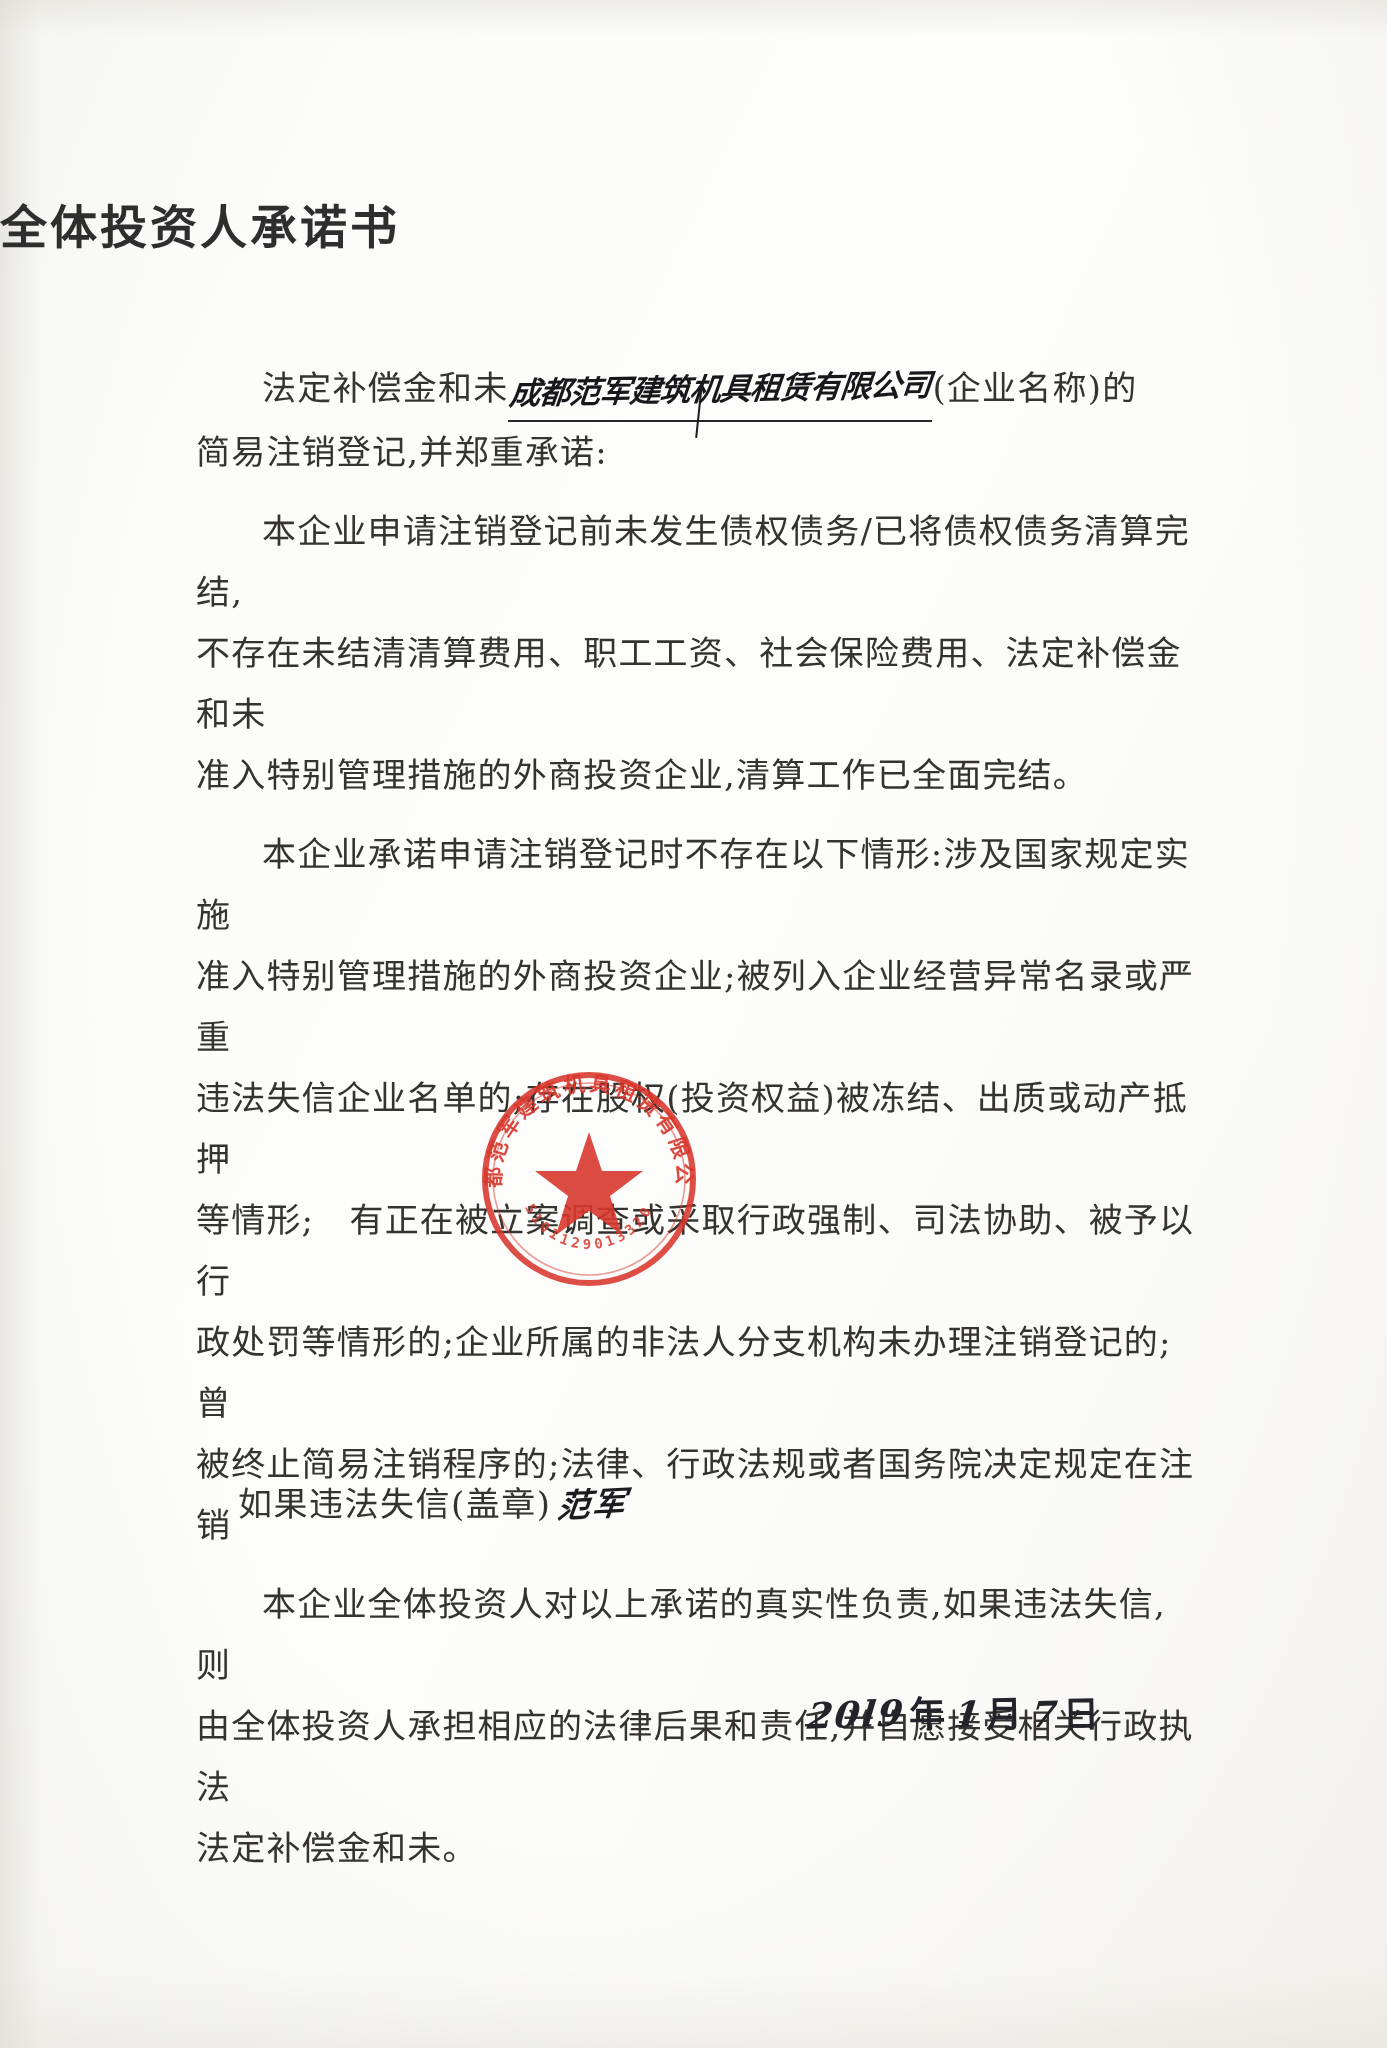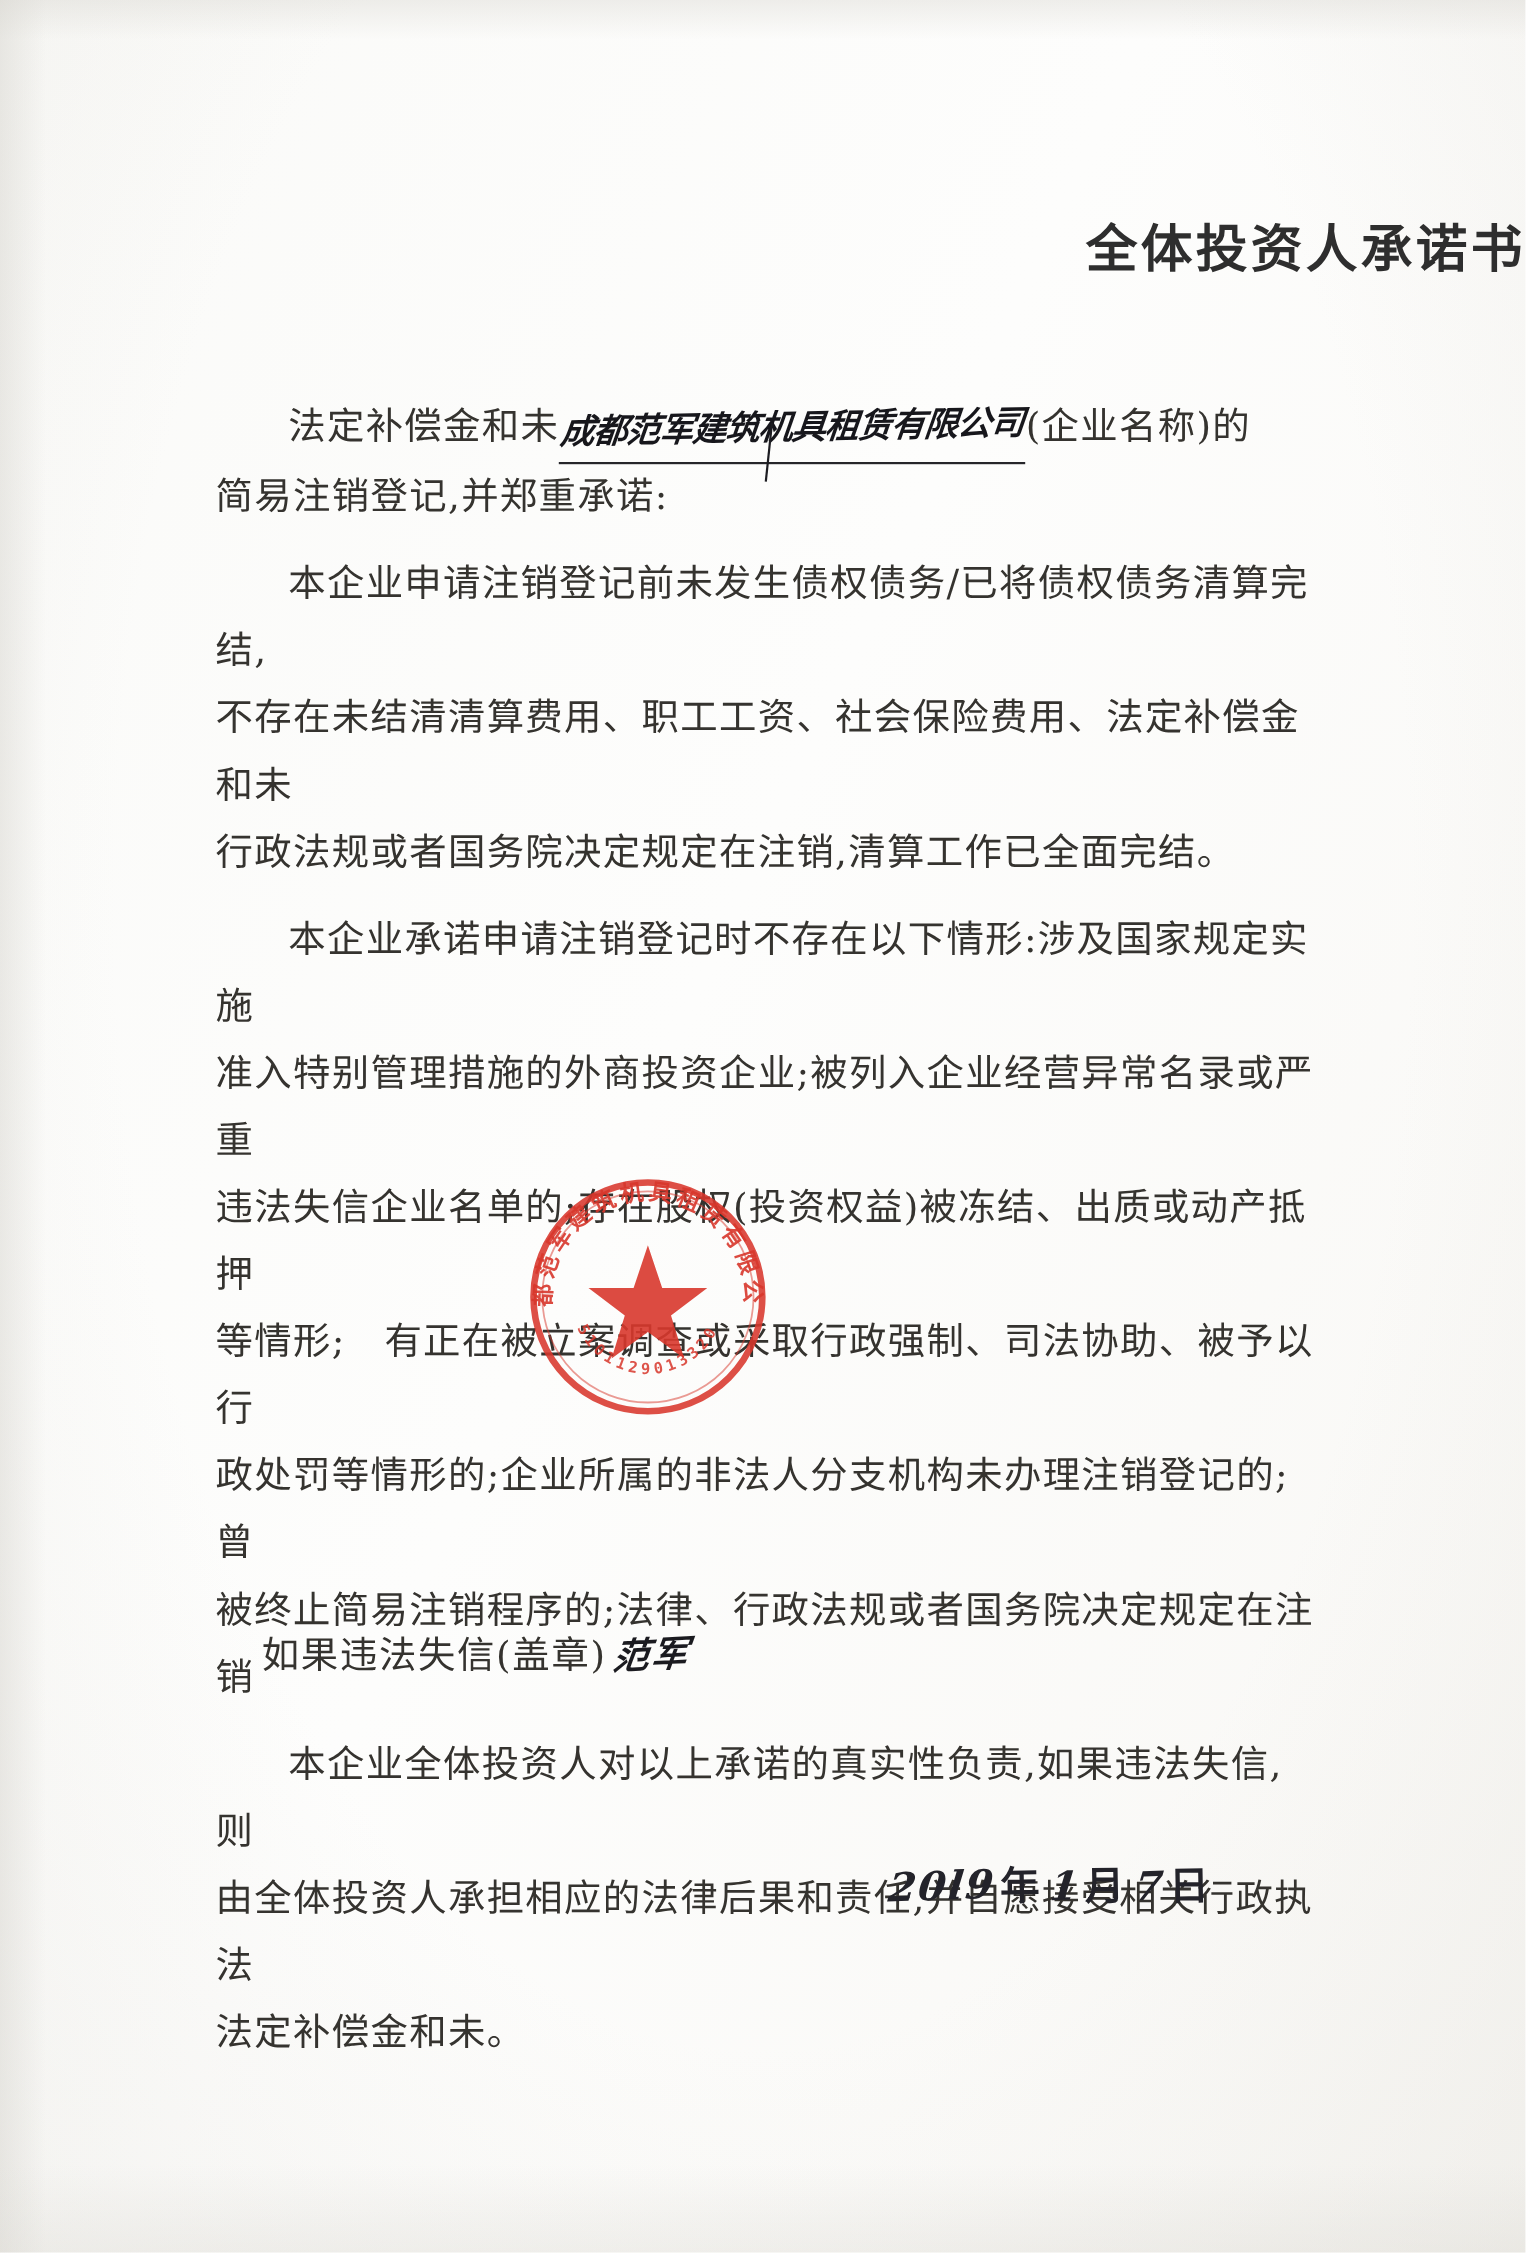--- a/index.html
+++ b/index.html
@@ -46,21 +46,21 @@
     background: linear-gradient(to top, rgba(221,219,213,0.35), rgba(255,255,255,0));
     pointer-events: none;
   }
 
   
   #doc-title {
     position: absolute;
     top: 168px;
     left: 0;
     width: 100%;
-    text-align: right;
+    text-align: left;
     font-family: "DejaVu Sans", "Liberation Sans", sans-serif;
     font-size: 47px;
     font-weight: 700;
     letter-spacing: 3px;
     color: #2e2e2e;
     line-height: 1.25;
   }
 
   
   #body-text {
@@ -187,21 +187,21 @@
   <div id="body-text">
 
     <p class="para gap">
       <span class="indent"></span><span>法定补偿金和未</span><span class="blank-field"><span class="handwriting">成都范军建筑机具租赁有限公司</span><span class="hw-tail"></span></span><span>(企业名称)的</span><br>
       <span>简易注销登记,并郑重承诺:</span>
     </p>
 
     <p class="para gap">
       <span class="indent"></span><span>本企业申请注销登记前未发生债权债务/已将债权债务清算完结,</span><br>
       <span>不存在未结清清算费用、职工工资、社会保险费用、法定补偿金和未</span><br>
-      <span>行政法规或者国务院决定规定在注销,清算工作已全面完结。</span>
+      <span>准入特别管理措施的外商投资企业,清算工作已全面完结。</span>
     </p>
 
     <p class="para gap">
       <span class="indent"></span><span>本企业承诺申请注销登记时不存在以下情形:涉及国家规定实施</span><br>
       <span>准入特别管理措施的外商投资企业;被列入企业经营异常名录或严重</span><br>
       <span>违法失信企业名单的;存在股权(投资权益)被冻结、出质或动产抵押</span><br>
       <span>等情形;　有正在被立案调查或采取行政强制、司法协助、被予以行</span><br>
       <span>政处罚等情形的;企业所属的非法人分支机构未办理注销登记的;曾</span><br>
       <span>被终止简易注销程序的;法律、行政法规或者国务院决定规定在注销</span><br>
     </p>

